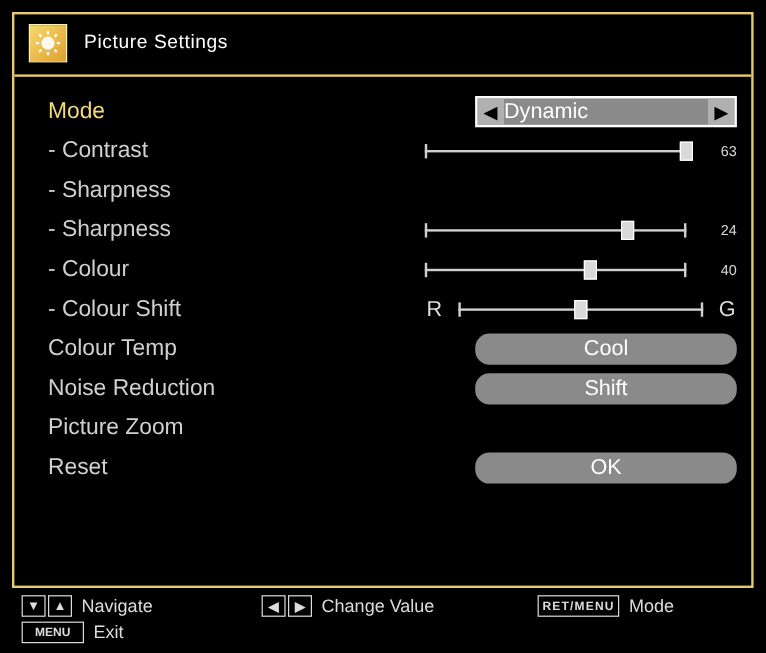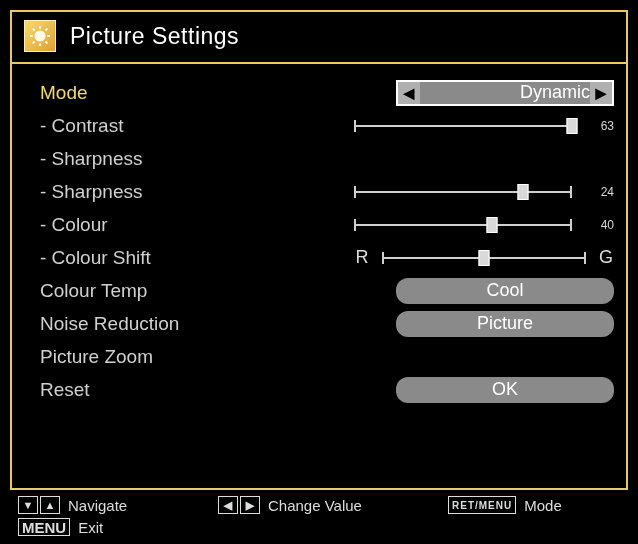--- a/index.html
+++ b/index.html
@@ -28,21 +28,21 @@
   }
   .header-icon {
     width: 32px; height: 32px;
     background: linear-gradient(135deg,#f7d96e,#e0a030);
     border: 1px solid #fff3b0;
     display: flex; align-items: center; justify-content: center;
   }
   .header-icon svg { width: 22px; height: 22px; }
   .title {
     color: #ffffff;
-    font-size: 23px;
+    font-size: 16px;
     font-weight: 400;
     letter-spacing: 0.5px;
   }
   .content {
     padding: 12px 12px 0 28px;
   }
   .row {
     display: flex;
     align-items: center;
     height: 33px;
@@ -71,21 +71,21 @@
   .selector .arrow {
     width: 22px; height: 100%;
     display: flex; align-items: center; justify-content: center;
     background: #b0b0b0;
     color: #000;
     font-size: 14px;
     font-weight: bold;
   }
   .selector .sel-value {
     flex: 1;
-    text-align: right;
+    text-align: left;
     color: #fff;
     font-size: 18px;
   }
 
   
   .slider-wrap {
     display: flex;
     align-items: center;
     gap: 12px;
     width: 260px;
@@ -161,21 +161,21 @@
     min-width: 20px;
     height: 18px;
     padding: 0 3px;
     border: 1.5px solid #ddd;
     font-size: 11px;
     font-weight: bold;
     color: #ddd;
     background: #000;
   }
   .keycap.wide { min-width: 48px; letter-spacing: 1px; font-size: 10px;}
-  .keycap.menu { min-width: 52px; font-size: 15px; }
+  .keycap.menu { min-width: 52px; font-size: 10px; }
   .keypair { display: inline-flex; gap: 2px; }
 </style>
 </head>
 <body>
 
 <div class="panel">
   <div class="header">
     <div class="header-icon">
       <svg viewBox="0 0 24 24">
           <circle cx="12" cy="12" r="6" fill="#fff" opacity="0.9"></circle>
@@ -275,21 +275,21 @@
     <div class="row">
       <div class="label">Colour Temp</div>
       <div class="value-area">
         <div class="select-btn">Cool</div>
       </div>
     </div>
 
     <div class="row">
       <div class="label">Noise Reduction</div>
       <div class="value-area">
-        <div class="select-btn">Picture</div>
+        <div class="select-btn">Shift</div>
       </div>
     </div>
 
     <div class="row">
       <div class="label">Picture Zoom</div>
     </div>
 
     <div class="row">
       <div class="label">Reset</div>
       <div class="value-area">

